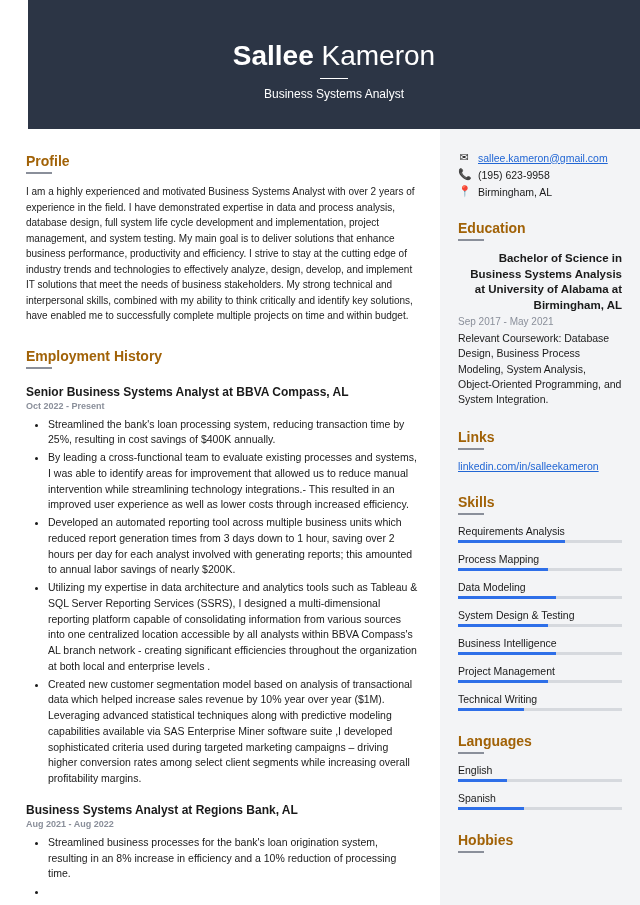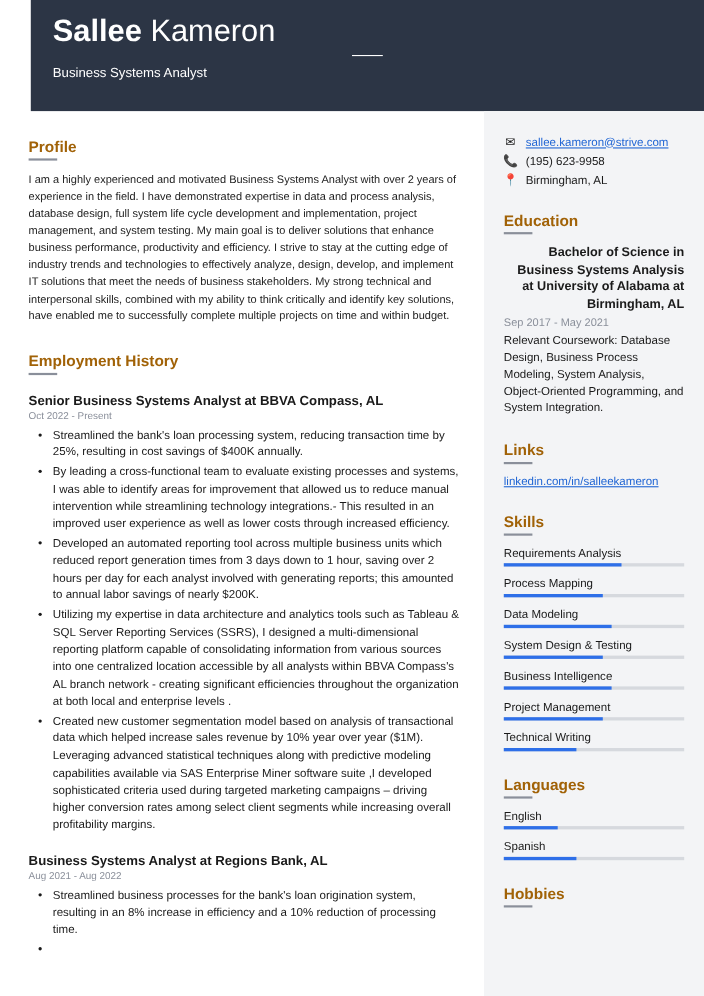--- a/index.html
+++ b/index.html
@@ -10,22 +10,22 @@
   color: #1a1a1a;
 }
 .page {
   width: 640px;
   background: #fff;
   box-shadow: 0 2px 8px rgba(0,0,0,0.1);
 }
 .header {
   background: #2c3545;
   color: #fff;
-  text-align: left;
-  padding: 12px 20px 28px;
+  text-align: center;
+  padding: 40px 20px 28px;
   margin-left: 28px;
 }
 .name {
   font-size: 28px;
   font-weight: 700;
 }
 .name .last { font-weight: 400; }
 .name-underline {
   width: 28px;
   height: 1px;
@@ -72,20 +72,21 @@
 .job-title {
   font-size: 12px;
   font-weight: 700;
   margin-bottom: 2px;
   margin-top: 16px;
 }
 .job-dates {
   font-size: 9px;
   color: #8a8f9a;
   margin-bottom: 6px;
+  font-weight: bold;
 }
 .job ul {
   padding-left: 22px;
   font-size: 10.5px;
   line-height: 1.5;
 }
 .job li {
   margin-bottom: 2px;
 }
 .contact-row {
@@ -194,21 +195,21 @@
           </div>
       </div>
 
     </div>
 
     <div class="sidebar">
 
       <div>
         <div class="contact-row">
           <span class="icon">✉</span>
-          <a class="link">sallee.kameron@strive.com</a>
+          <a class="link">sallee.kameron@gmail.com</a>
         </div>
         <div class="contact-row">
           <span class="icon">📞</span>
           <span>(195) 623-9958</span>
         </div>
         <div class="contact-row">
           <span class="icon">📍</span>
           <span>Birmingham, AL</span>
         </div>
       </div>

